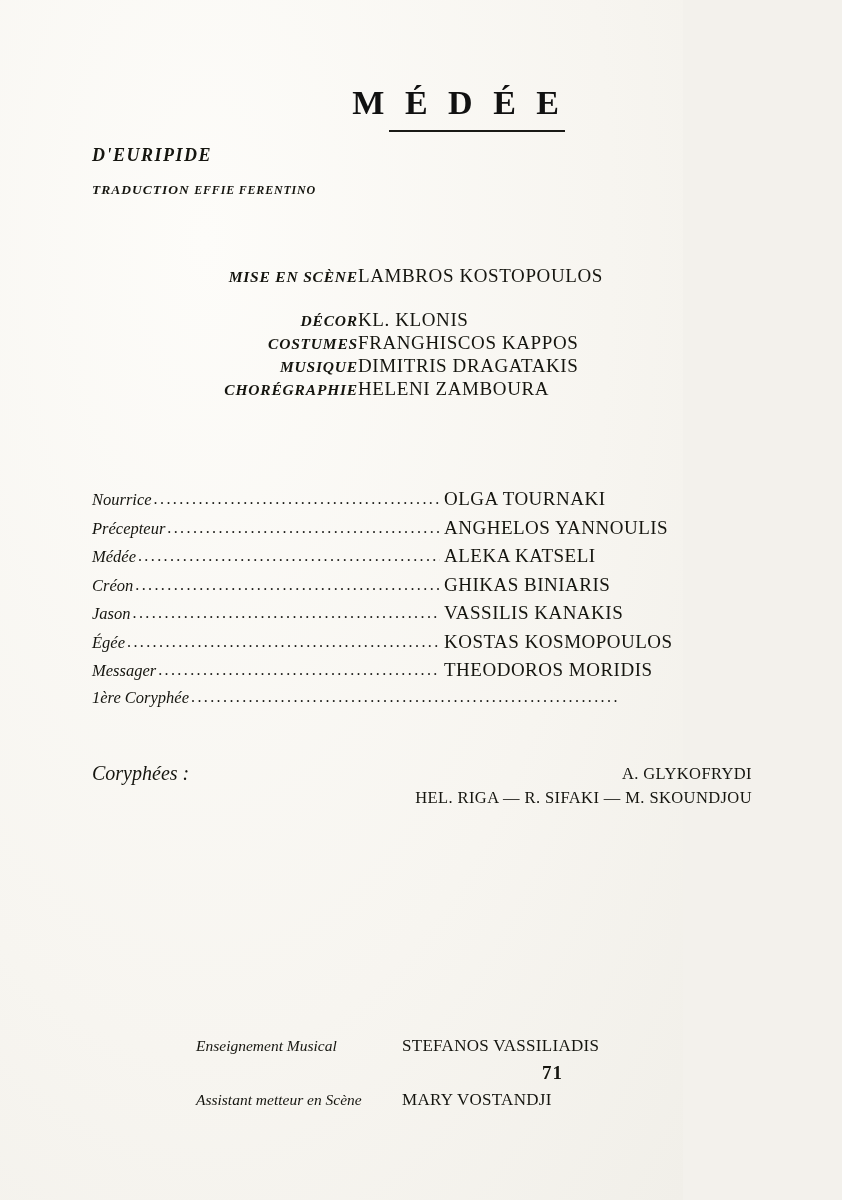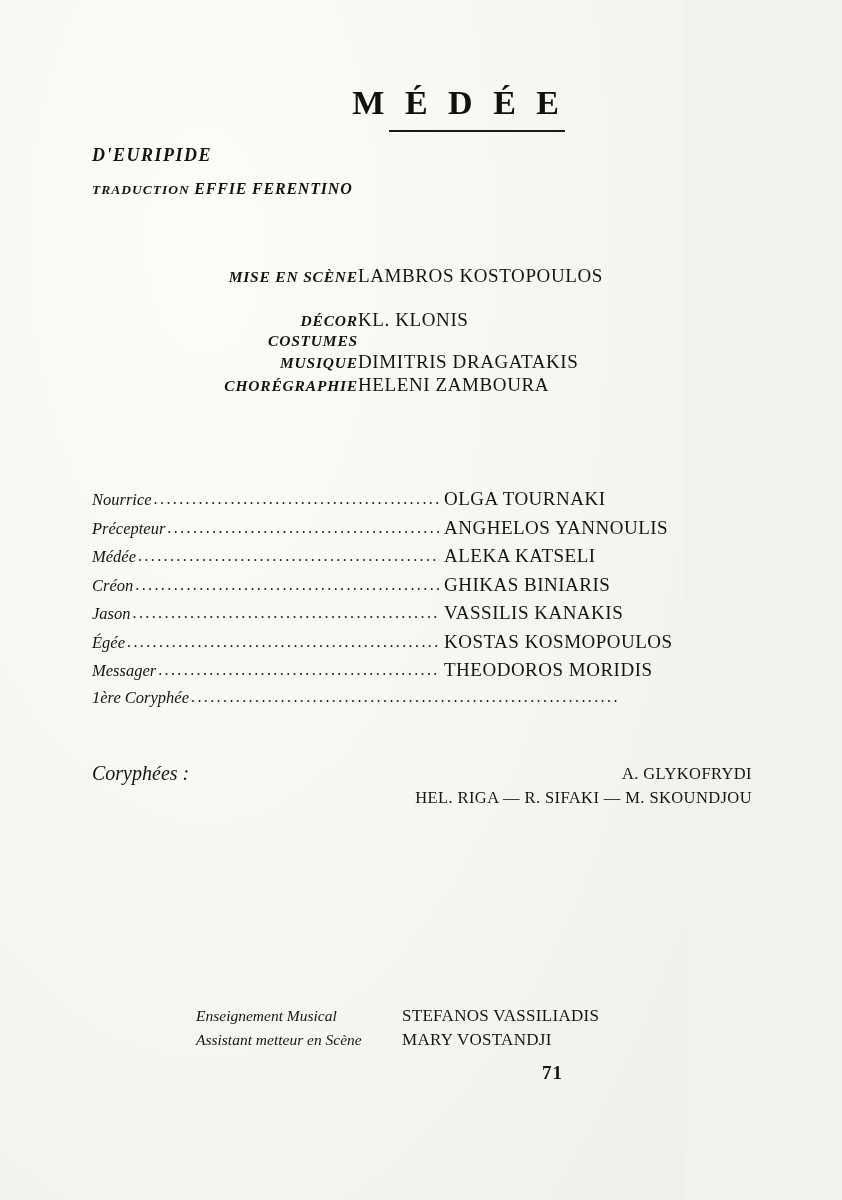--- a/index.html
+++ b/index.html
@@ -69,21 +69,21 @@
   }
   .translation .lbl {
     font-style: italic;
     font-weight: bold;
     font-size: 13.5px;
     letter-spacing: 1px;
   }
   .translation .val {
     font-style: italic;
     font-weight: bold;
-    font-size: 16px;
+    font-size: 12px;
     letter-spacing: 0.8px;
   }
 
   
   .credits {
     position: absolute;
     left: 200px;
     top: 265px;
     width: 520px;
   }
@@ -192,20 +192,21 @@
   }
   .footer-label {
     font-style: italic;
     font-size: 15.5px;
     width: 206px;
     flex: none;
   }
   .footer-value {
     font-size: 17px;
     letter-spacing: 0.3px;
+    margin-top: 30px;
   }
 
   .page-number {
     position: absolute;
     right: 120px;
     top: 1062px;
     font-size: 19px;
     font-weight: bold;
     letter-spacing: 1px;
   }
@@ -230,20 +231,21 @@
       <div class="credit-row lead">
         <span class="credit-label">MISE EN SCÈNE</span>
         <span class="credit-value">LAMBROS KOSTOPOULOS</span>
       </div>
       <div class="credit-row">
         <span class="credit-label">DÉCOR</span>
         <span class="credit-value">KL. KLONIS</span>
       </div>
       <div class="credit-row">
         <span class="credit-label">COSTUMES</span>
+        <span class="credit-value">FRANGHISCOS KAPPOS</span>
       </div>
       <div class="credit-row">
         <span class="credit-label">MUSIQUE</span>
         <span class="credit-value">DIMITRIS DRAGATAKIS</span>
       </div>
       <div class="credit-row">
         <span class="credit-label">CHORÉGRAPHIE</span>
         <span class="credit-value">HELENI ZAMBOURA</span>
       </div>
     </div>

